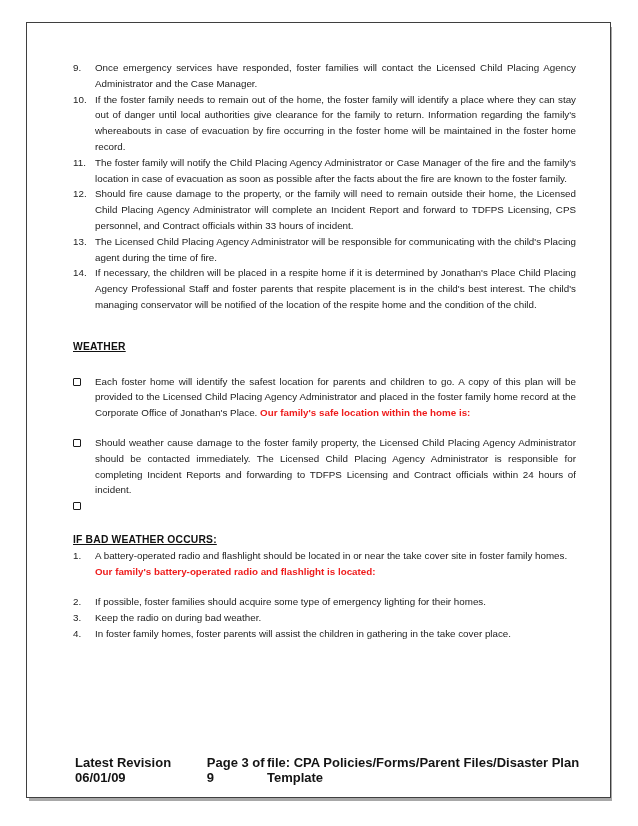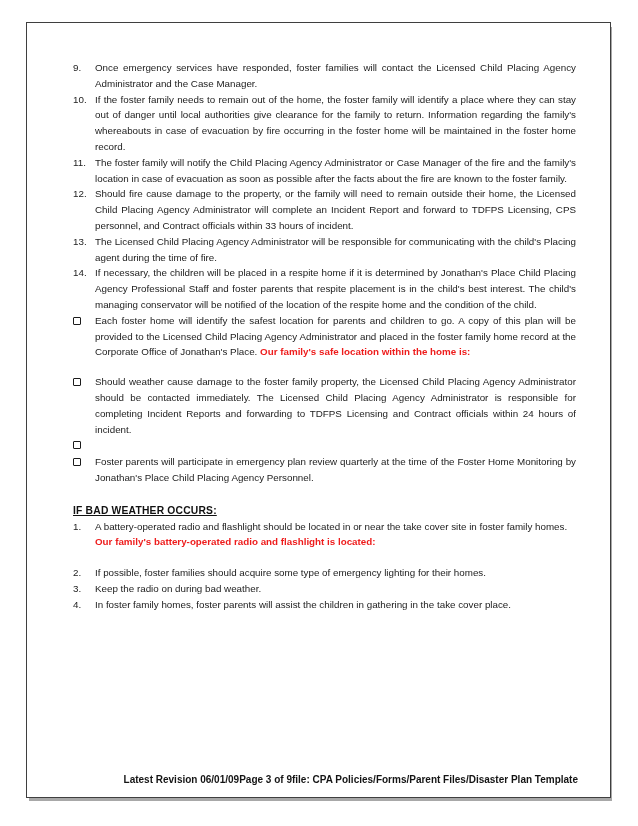--- a/index.html
+++ b/index.html
@@ -24,24 +24,24 @@
   .red-block{display:block;color:#ee1c1c;font-weight:bold;text-align:left;}
   .heading{
     font-weight:bold;font-size:10.3px;letter-spacing:.2px;
     text-decoration:underline;color:#111;
   }
   .h-weather{margin-top:26px;margin-bottom:19px;}
   .h-badweather{margin-top:17px;}
   .gap-after{margin-bottom:14px;}
   .gap-after-lg{margin-bottom:15px;}
   .footer{
-    position:absolute;left:0;right:16px;bottom:12px;
-    display:flex;justify-content:flex-end;align-items:baseline;
+    position:absolute;left:0;right:1px;bottom:12px;
+    display:flex;justify-content:space-between;align-items:baseline;
     padding:0 16px 0 48px;
-    font-size:10px;font-weight:bold;color:#141414;
+    font-size:13px;font-weight:bold;color:#141414;
   }
 </style>
 </head>
 <body>
 
 <div class="sheet">
   <div class="content">
 
     <div class="li">
       <span class="marker">9.</span>
@@ -61,35 +61,32 @@
     </div>
     <div class="li">
       <span class="marker">13.</span>
       <span class="body">The Licensed Child Placing Agency Administrator will be responsible for communicating with the child's Placing agent during the time of fire.</span>
     </div>
     <div class="li">
       <span class="marker">14.</span>
       <span class="body">If necessary, the children will be placed in a respite home if it is determined by Jonathan's Place Child Placing Agency Professional Staff and foster parents that respite placement is in the child's best interest.  The child's managing conservator will be notified of the location of the respite home and the condition of the child.</span>
     </div>
 
+    <div class="heading h-weather">WEATHER</div>
 
     <div class="li gap-after">
       <span class="marker"><span class="bullet-sq"></span></span>
       <span class="body"><span>Each foster home will identify the safest location for parents and children to go.  A copy of this plan will be provided to the Licensed Child Placing Agency Administrator and placed in the foster family home record at the Corporate Office of Jonathan's Place.  </span><span class="red">Our family's safe location within the home is:</span></span>
     </div>
     <div class="li">
       <span class="marker"><span class="bullet-sq"></span></span>
       <span class="body">Should weather cause damage to the foster family property, the Licensed Child Placing Agency Administrator should be contacted immediately. The Licensed Child Placing Agency Administrator is responsible for completing Incident Reports and forwarding to TDFPS Licensing and Contract officials within 24 hours of incident.</span>
     </div>
     <div class="li">
       <span class="marker"><span class="bullet-sq"></span></span>
-    </div>
-    <div class="li">
-      <span class="marker"><span class="bullet-sq"></span></span>
-      <span class="body">Foster parents will participate in emergency plan review quarterly at the time of the Foster Home Monitoring by Jonathan's Place Child Placing Agency Personnel.</span>
     </div>
 
     <div class="heading h-badweather">IF BAD WEATHER OCCURS:</div>
 
     <div class="li gap-after-lg">
       <span class="marker">1.</span>
       <span class="body"><span>A battery-operated radio and flashlight should be located in or near the take cover site in foster family homes.</span><span class="red-block">Our family's battery-operated radio and flashlight is located:</span></span>
     </div>
     <div class="li">
       <span class="marker">2.</span>

